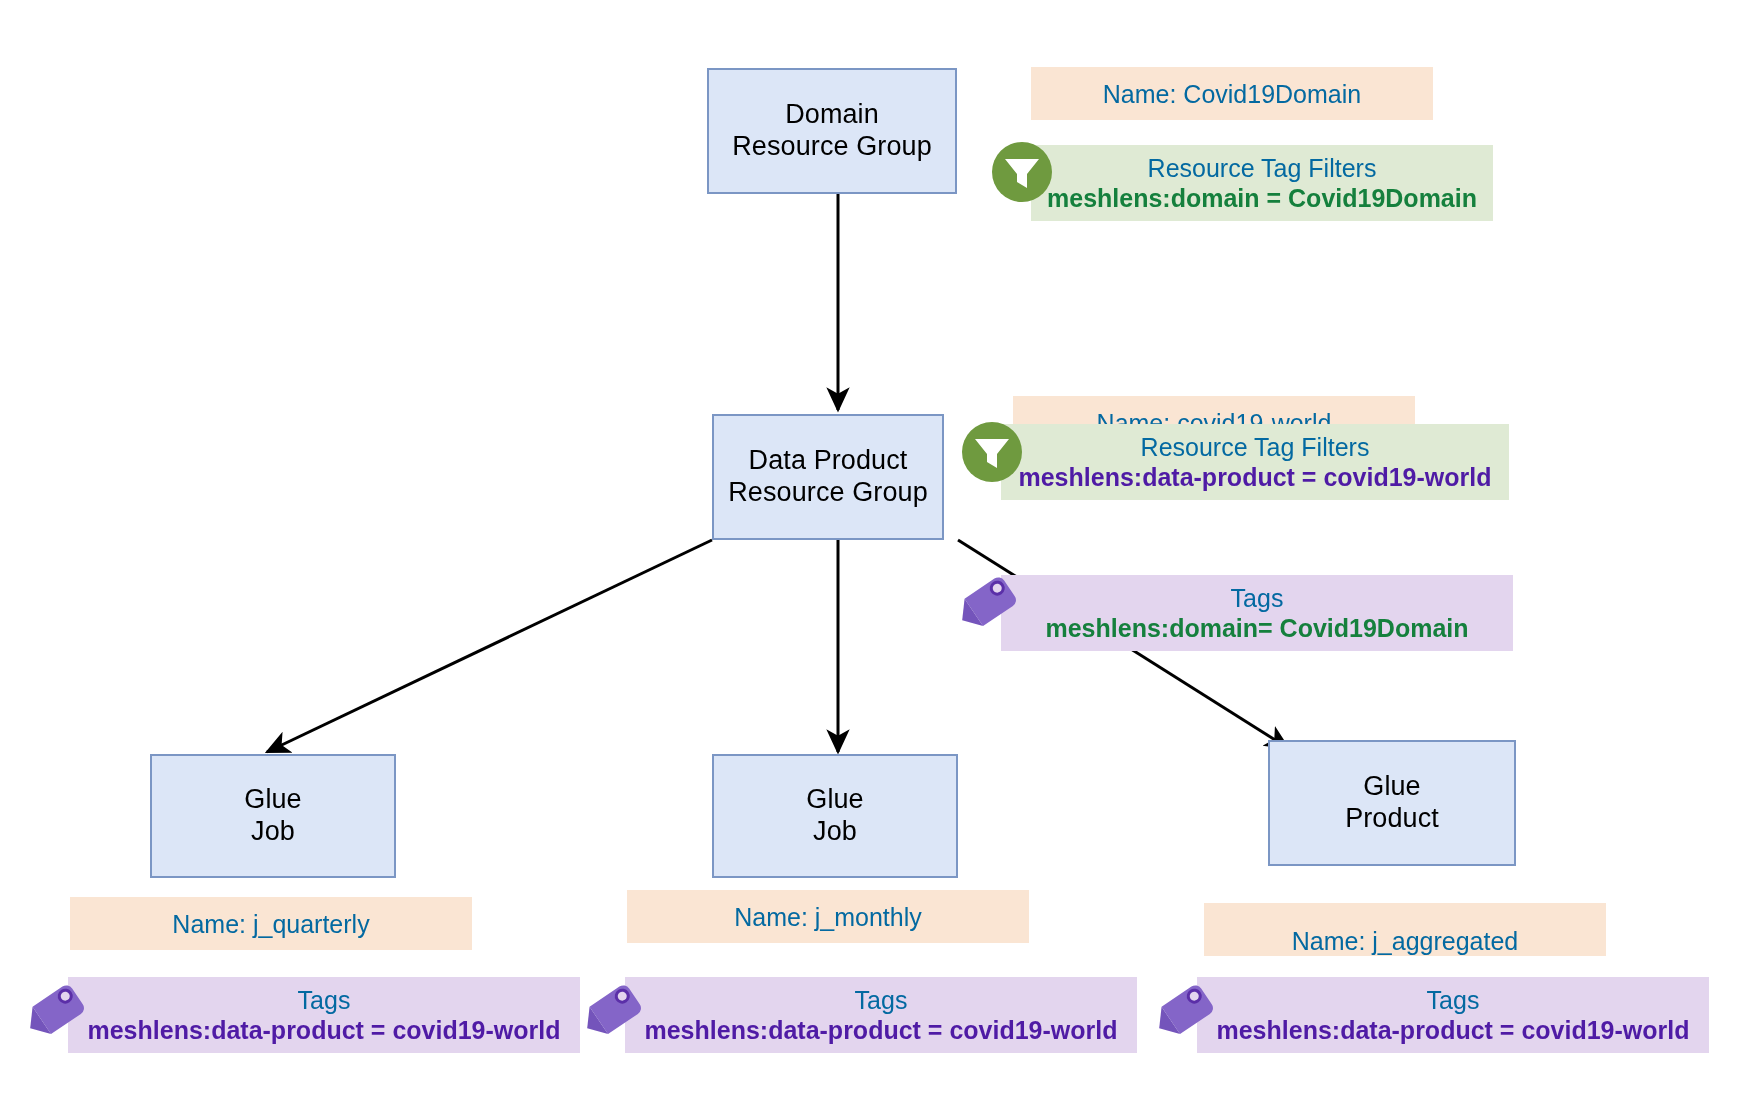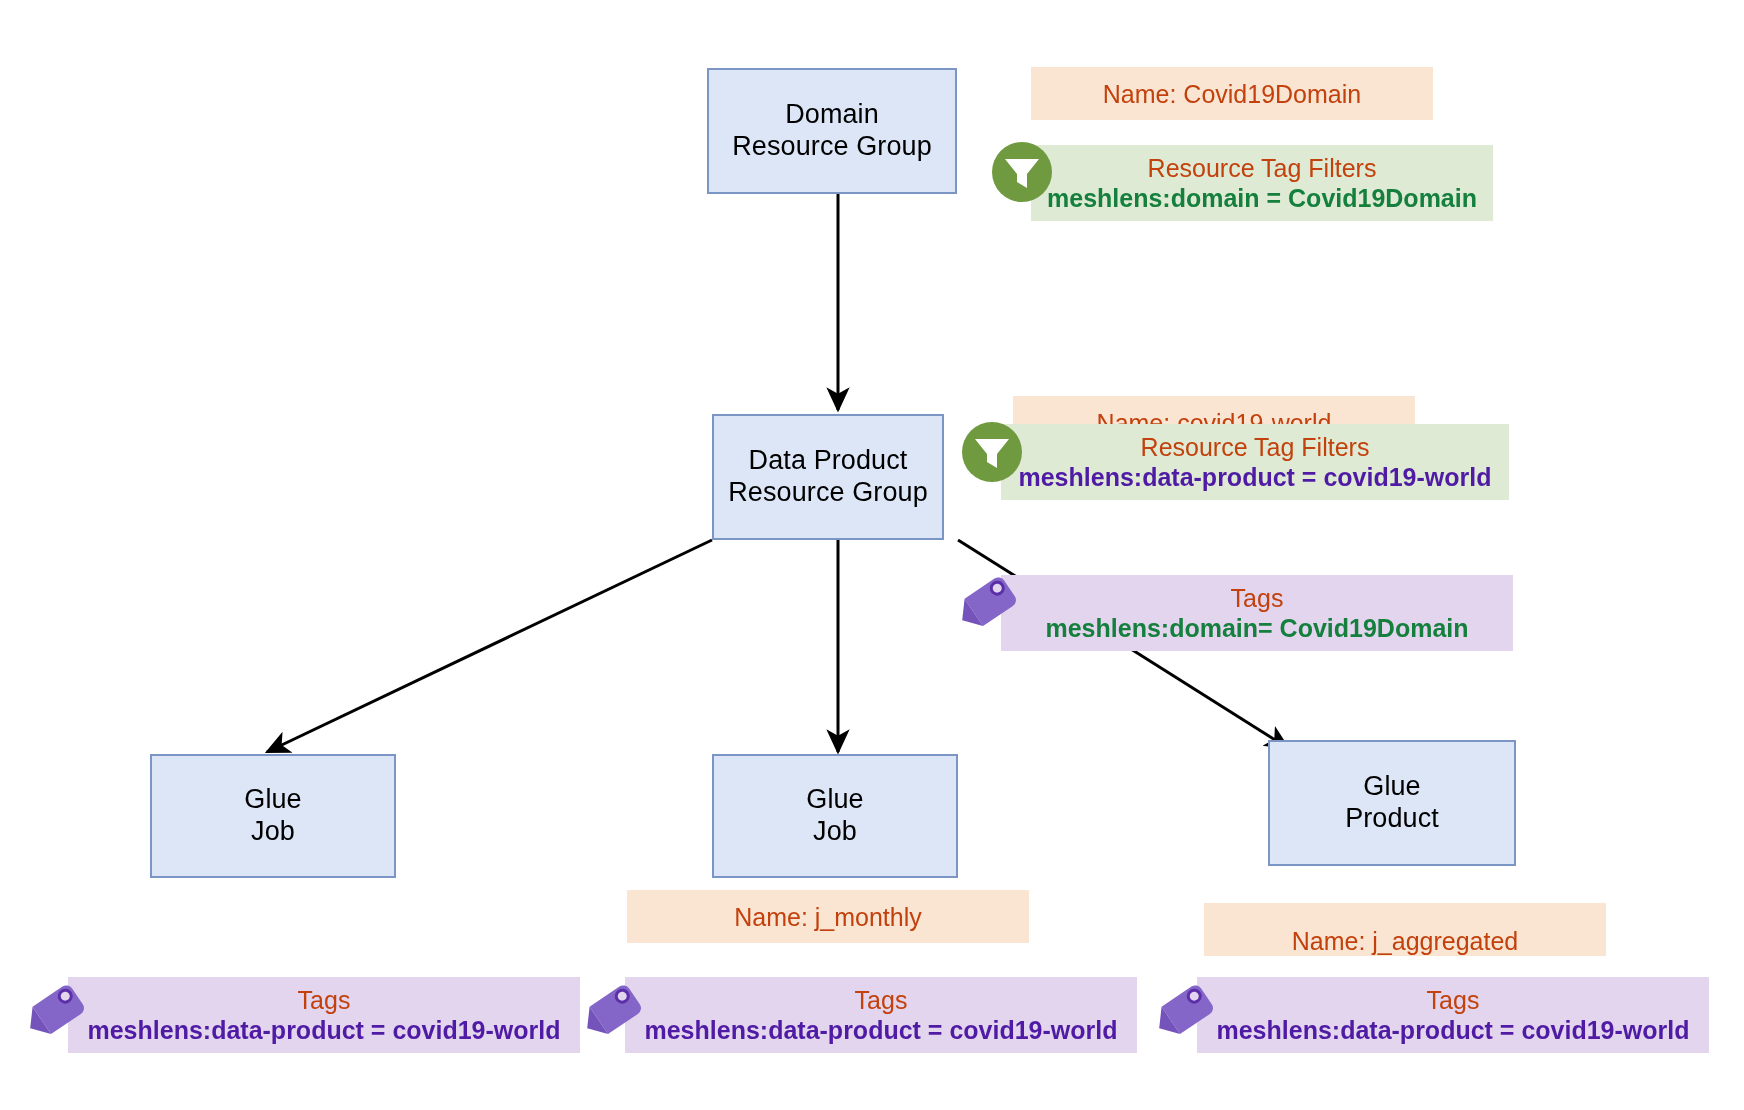--- a/index.html
+++ b/index.html
@@ -62,21 +62,21 @@
   }
   .chip-filter {
     background: #dfead4;
     text-align: center;
   }
   .chip-tags {
     background: #e3d5ee;
   }
   .chip-title {
     font-size: 25px;
-    color: #c2410c;
+    color: #0369a1;
     font-weight: 400;
   }
   .chip-kv {
     font-size: 25px;
     font-weight: bold;
     white-space: nowrap;
   }
   .kv-green { color: #15803d; }
   .kv-purple { color: #4f1ba5; }
 
@@ -173,20 +173,23 @@
         <circle cx="47" cy="25.5" r="6" fill="#e3d5ee" stroke="#5b2fa8" stroke-width="3"></circle>
       </g>
     </svg>
   </span>
 
   <div class="chip chip-tags" style="left:1001px; top:575px; width:512px; height:76px;">
     <span class="chip-title">Tags</span>
     <span class="chip-kv kv-green">meshlens:domain= Covid19Domain</span>
   </div>
 
+  <div class="chip chip-name" style="left:70px; top:897px; width:402px; height:53px;">
+    <span class="chip-title">Name: j_quarterly</span>
+  </div>
 
   <span class="icon tag-icon" style="left:26px; top:975px; width:72px; height:72px;">
     <svg width="72" height="72" viewBox="0 0 72 72">
       <g transform="rotate(-34 36 36)">
         <path d="M14 16 H50 a7 7 0 0 1 7 7 V42 a7 7 0 0 1 -7 7 H14 Z" fill="#8465c8"></path>
         <path d="M14 16 L0 32.5 L14 49 Z" fill="#7454bb"></path>
         <circle cx="47" cy="25.5" r="6" fill="#e3d5ee" stroke="#5b2fa8" stroke-width="3"></circle>
       </g>
     </svg>
   </span>

